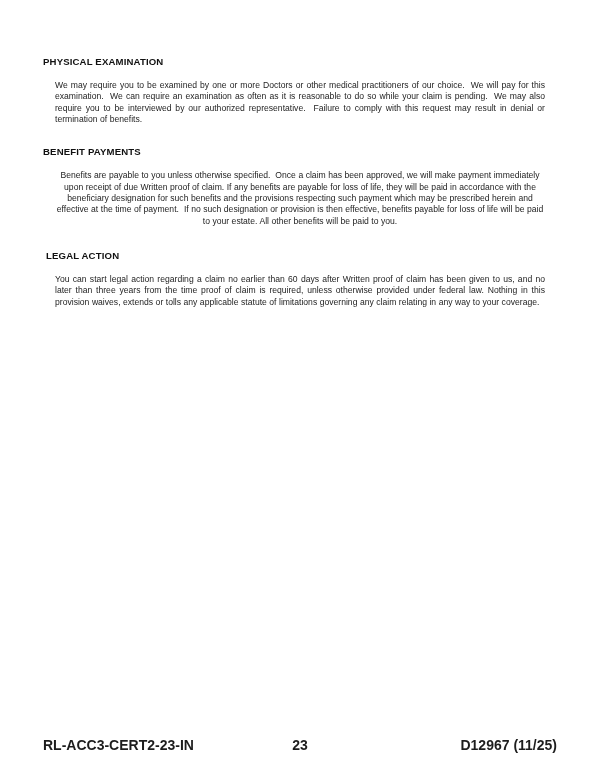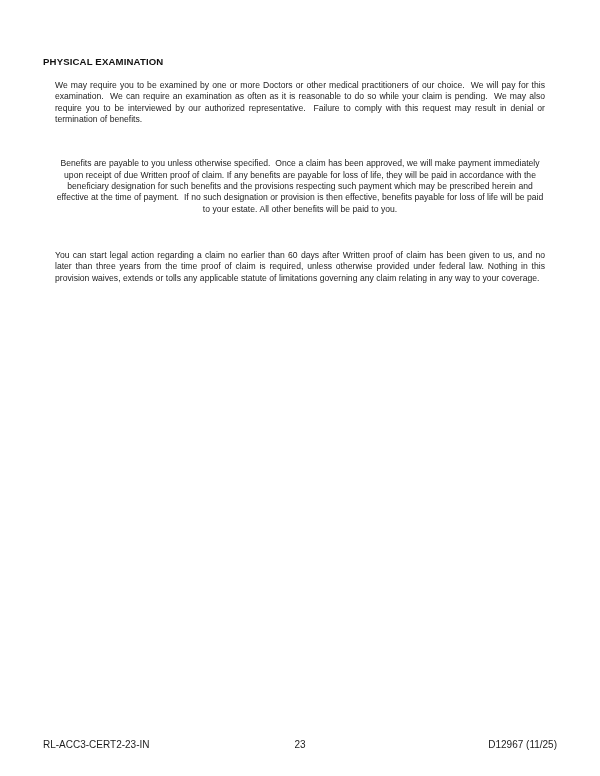--- a/index.html
+++ b/index.html
@@ -69,23 +69,24 @@
 
   .gap-benefit { height: 8px; }
   .gap-legal { height: 10px; }
 
   .footer {
     position: absolute;
     left: 43px;
     top: 738px;
     width: 514px;
     height: 14px;
-    font-size: 10px;
+    font-size: 14px;
     line-height: 14px;
     color: #1d1d1d;
+    font-weight: bold;
   }
   .footer-left {
     position: absolute;
     left: 0;
     top: 0;
     white-space: nowrap;
   }
   .footer-center {
     position: absolute;
     left: 0;
@@ -110,26 +111,28 @@
   <div class="content">
 
     <div class="section">
       <h2 class="section-heading">PHYSICAL EXAMINATION</h2>
       <p class="section-body">We may require you to be examined by one or more Doctors or other medical practitioners of our choice.  We will pay for this examination.  We can require an examination as often as it is reasonable to do so while your claim is pending.  We may also require you to be interviewed by our authorized representative.  Failure to comply with this request may result in denial or termination of benefits.</p>
     </div>
 
     <div class="gap-benefit"></div>
 
     <div class="section">
+      <h2 class="section-heading">BENEFIT PAYMENTS</h2>
       <p class="section-body ragged">Benefits are payable to you unless otherwise specified.  Once a claim has been approved, we will make payment immediately upon receipt of due Written proof of claim. If any benefits are payable for loss of life, they will be paid in accordance with the beneficiary designation for such benefits and the provisions respecting such payment which may be prescribed herein and effective at the time of payment.  If no such designation or provision is then effective, benefits payable for loss of life will be paid to your estate. All other benefits will be paid to you.</p>
     </div>
 
     <div class="gap-legal"></div>
 
     <div class="section">
+      <h2 class="section-heading indented">LEGAL ACTION</h2>
       <p class="section-body">You can start legal action regarding a claim no earlier than 60 days after Written proof of claim has been given to us, and no later than three years from the time proof of claim is required, unless otherwise provided under federal law. Nothing in this provision waives, extends or tolls any applicable statute of limitations governing any claim relating in any way to your coverage.</p>
     </div>
 
   </div>
 
   <div class="footer">
     <span class="footer-left">RL-ACC3-CERT2-23-IN</span>
     <span class="footer-center">23</span>
     <span class="footer-right">D12967 (11/25)</span>
   </div>

